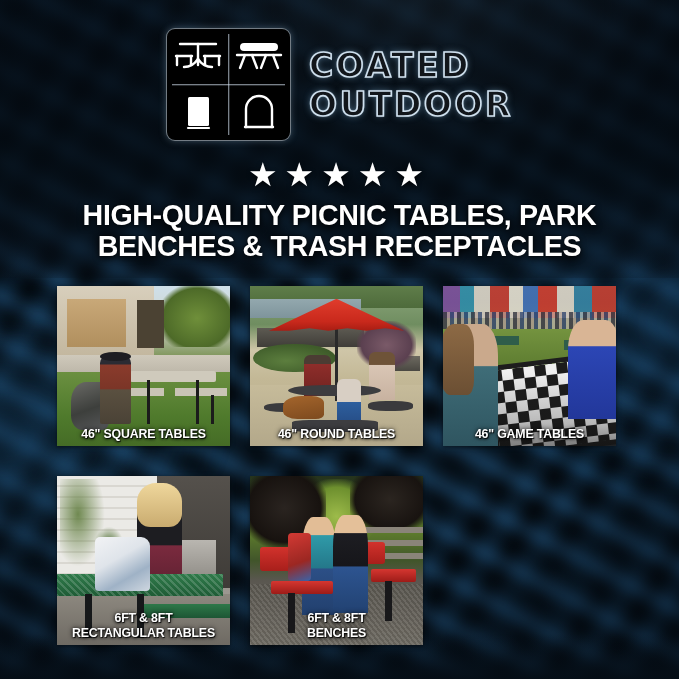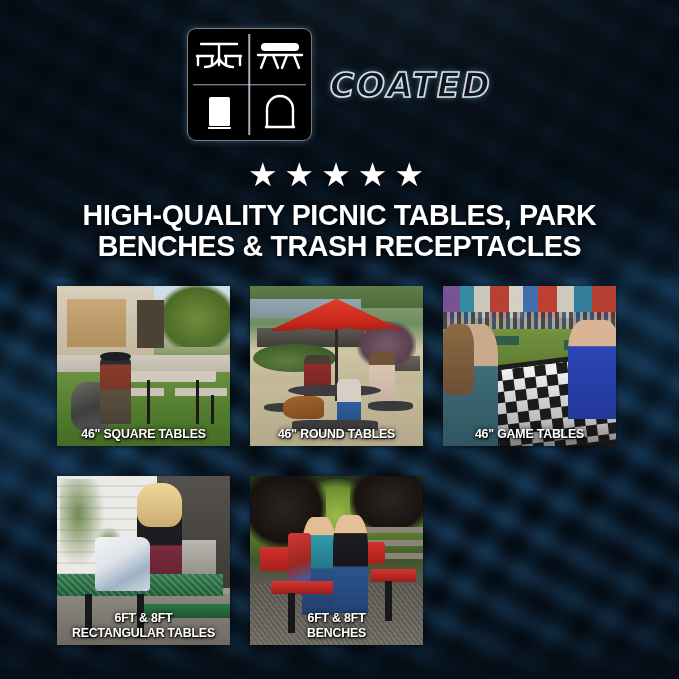--- a/index.html
+++ b/index.html
@@ -107,21 +107,20 @@
 
   .logo-cell { position:absolute; width:50%; height:50%; display:flex; align-items:center; justify-content:center; }
   .lc-tl { left:0; top:0; }
   .lc-tr { right:0; top:0; }
   .lc-bl { left:0; bottom:0; }
   .lc-br { right:0; bottom:0; }
 
   .wordmark {
     display:flex; flex-direction:column; gap:3px;
     padding-top:2px;
-    font-style:italic;
   }
   .wm-line {
     font-family:"DejaVu Sans", sans-serif;
     font-weight:700;
     font-size:33px;
     line-height:36px;
     letter-spacing:2.5px;
     color:#12161b;
     -webkit-text-stroke:1.6px #cfe0ee;
     text-shadow:
@@ -374,20 +373,21 @@
         <div class="logo-cell lc-br">
           <svg width="52" height="40" viewBox="0 0 52 40" fill="none" stroke="#ffffff" stroke-width="2.4" stroke-linecap="round">
             <path d="M13 35 L13 17 A13 13 0 0 1 39 17 L39 35"></path>
             <line x1="12" y1="35" x2="40" y2="35"></line>
           </svg>
         </div>
       </div>
 
       <div class="wordmark">
         <div class="wm-line">COATED</div>
+        <div class="wm-line">OUTDOOR</div>
       </div>
     </div>
 
     <div class="stars">
       <span>★</span><span>★</span><span>★</span><span>★</span><span>★</span>
     </div>
 
     <div class="headline">
       <span class="hl-line">HIGH-QUALITY PICNIC TABLES, PARK</span>
       <span class="hl-line">BENCHES &amp; TRASH RECEPTACLES</span>

